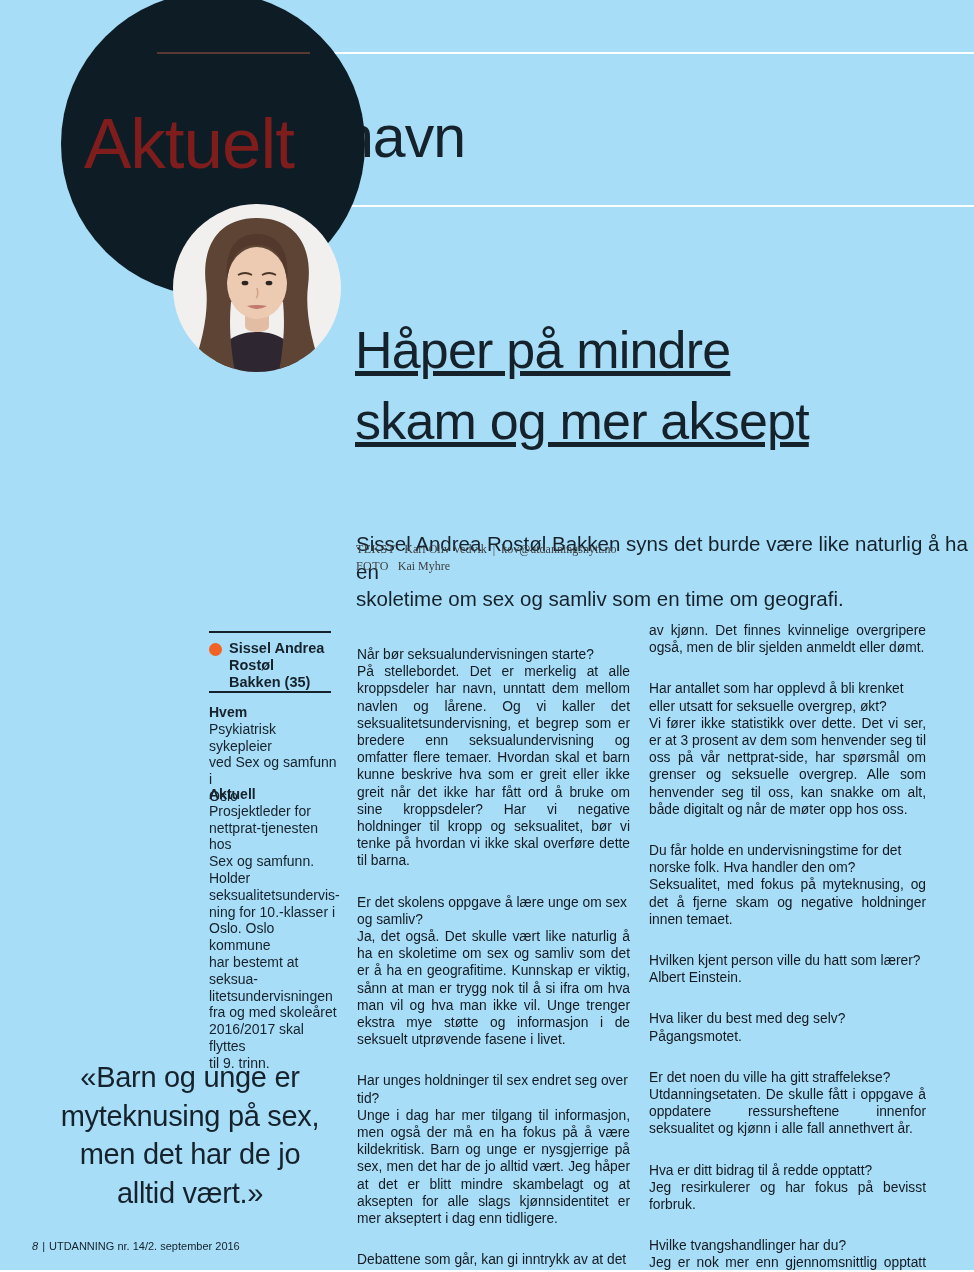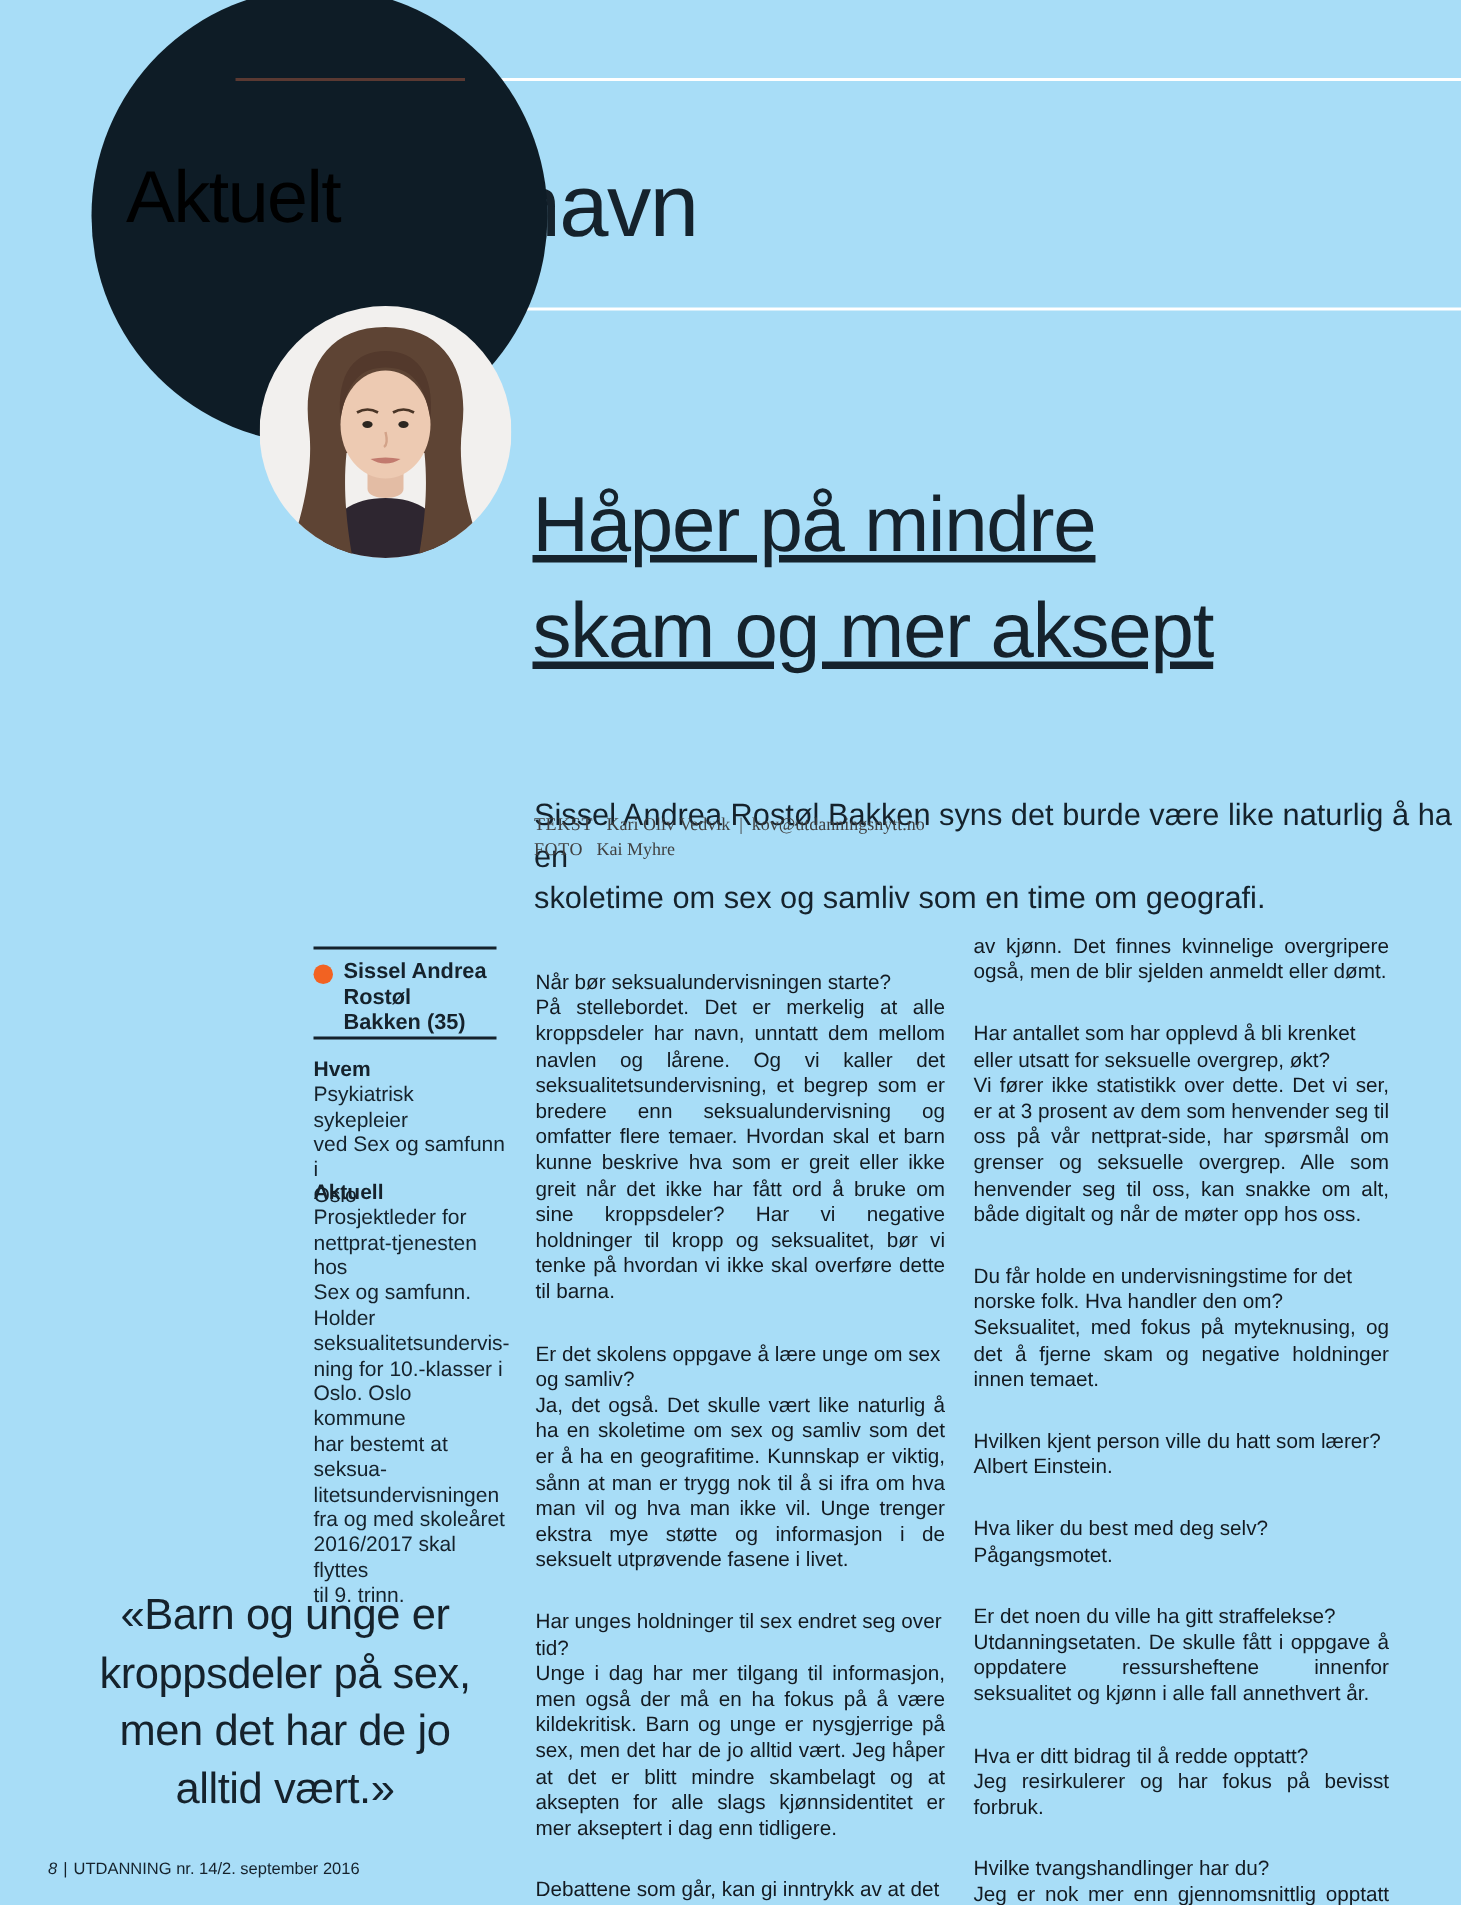--- a/index.html
+++ b/index.html
@@ -7,21 +7,21 @@
   .page{position:relative;width:974px;height:1272px;background:#a8ddf7;overflow:hidden;color:#15222c;}
 
   
   .rule-top{position:absolute;left:157px;top:52px;right:0;height:1.5px;background:#ffffff;z-index:1;}
   .rule-second{position:absolute;left:183px;top:205px;right:0;height:1.5px;background:#ffffff;z-index:1;}
   .circle-line-overlay{position:absolute;left:157px;top:52px;width:153px;height:1.5px;background:rgba(141,77,58,.6);z-index:3;}
   .bottom-edge{position:absolute;left:0;top:1270px;width:100%;height:2px;background:#ffffff;z-index:5;}
 
   
   .kicker-circle{position:absolute;left:61px;top:-8px;width:304px;height:304px;border-radius:50%;background:#0e1c26;z-index:2;}
-  .kicker-primary{position:absolute;left:84px;top:108px;z-index:4;font-size:49px;line-height:1;color:#000000;letter-spacing:-1px;}
+  .kicker-primary{position:absolute;left:84px;top:108px;z-index:4;font-size:71px;line-height:1;color:#7f1d1d;letter-spacing:-1px;}
   .kicker-secondary{position:absolute;left:341px;top:108px;z-index:1;font-size:59px;line-height:1;color:#15222c;letter-spacing:-1px;}
 
   
   .portrait{position:absolute;left:173px;top:204px;width:168px;height:168px;border-radius:50%;overflow:hidden;z-index:4;}
   .portrait svg{display:block;width:100%;height:100%;}
 
   
   .headline{position:absolute;left:355px;top:315px;z-index:1;font-size:52px;line-height:71px;letter-spacing:-0.8px;color:#15222c;text-decoration:underline;}
   .standfirst{position:absolute;left:356px;top:487px;z-index:1;font-size:20.5px;line-height:27.5px;color:#15222c;margin-top:43px;}
   .byline{position:absolute;left:356px;top:541px;z-index:1;font-size:12px;line-height:17px;color:#404040;font-family:Liberation Serif, serif;}
@@ -134,21 +134,21 @@
         <div>har bestemt at seksua-</div>
         <div>litetsundervisningen</div>
         <div>fra og med skoleåret</div>
         <div>2016/2017 skal flyttes</div>
         <div>til 9. trinn.</div>
       </div>
   </div>
 
   <div class="pull-quote" id="pull-quote">
       <div>«Barn og unge er</div>
-      <div>kroppsdeler på sex,</div>
+      <div>myteknusing på sex,</div>
       <div>men det har de jo</div>
       <div>alltid vært.»</div>
     </div>
 
   <div class="qa-col col-left" id="qa-left">
       <div class="qa-group">
         <div class="qa-q">Når bør seksualundervisningen starte?</div>
         <div class="qa-a" lang="no">På stellebordet. Det er merkelig at alle kroppsdeler har navn, unntatt dem mellom navlen og lårene. Og vi kaller det seksualitetsundervisning, et begrep som er bredere enn seksualundervisning og omfatter flere temaer. Hvordan skal et barn kunne beskrive hva som er greit eller ikke greit når det ikke har fått ord å bruke om sine kroppsdeler? Har vi negative holdninger til kropp og seksualitet, bør vi tenke på hvordan vi ikke skal overføre dette til barna.</div>
       </div>
       <div class="qa-group">

